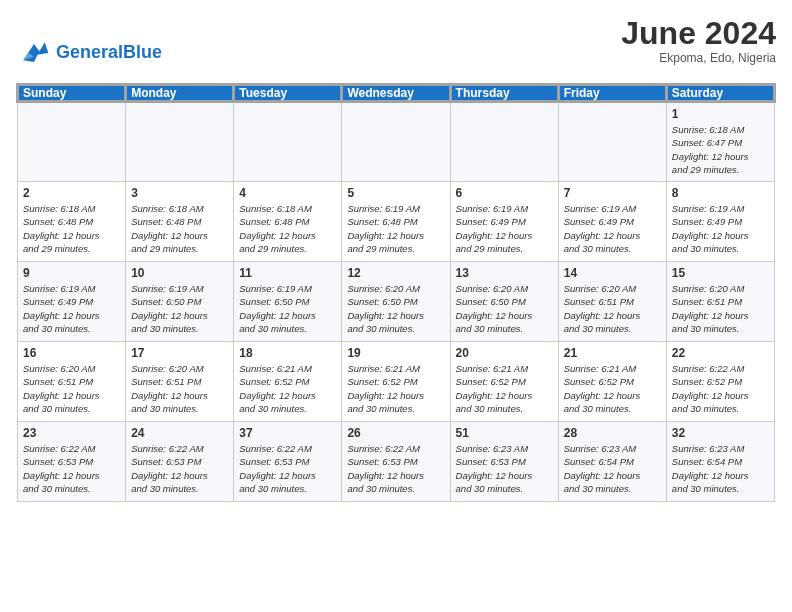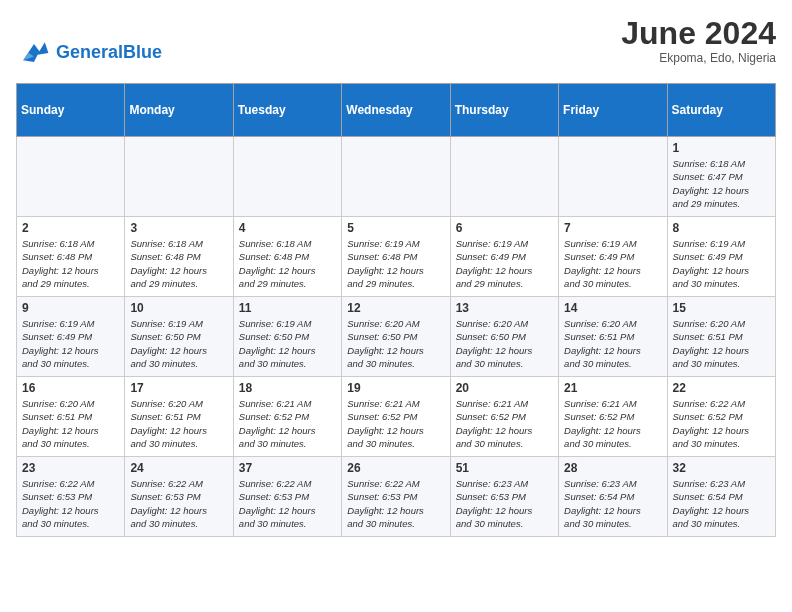--- a/index.html
+++ b/index.html
@@ -51,23 +51,23 @@
     table {
       width: 100%;
       border-collapse: collapse;
       table-layout: fixed;
     }
     thead th {
       background: #1a73c7;
       color: #fff;
       font-size: 12px;
       font-weight: bold;
-      padding: 19px 4px;
+      padding: 0 4px;
       text-align: left;
-      border: 1px solid #a3a3a3;
+      border: 3px solid #a3a3a3;
     }
     tbody td {
       border: 1px solid #ccc;
       vertical-align: top;
       padding: 4px 5px;
       font-size: 10px;
       color: #333;
       background: #fff;
       min-height: 70px;
       height: 80px;

